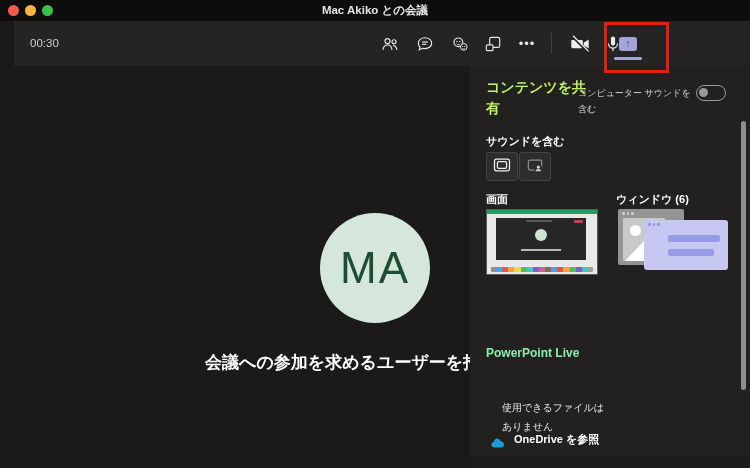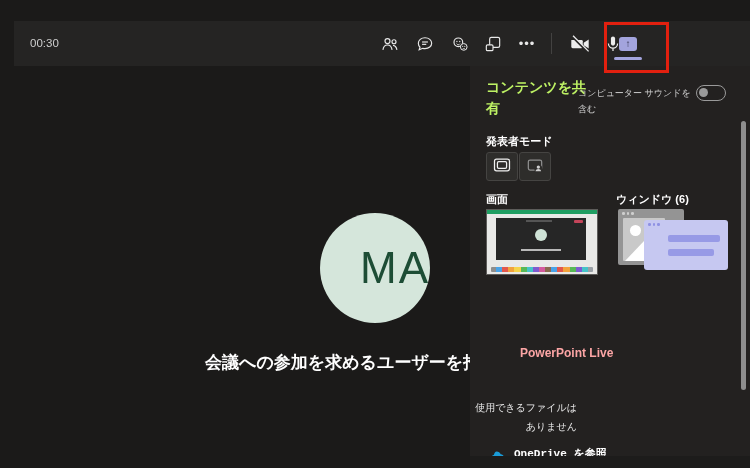--- a/index.html
+++ b/index.html
@@ -68,34 +68,40 @@
        border-right:19px solid transparent;border-bottom:20px solid #ffffff;}
   .w-front{position:absolute;left:28px;top:11px;width:84px;height:50px;background:#c6c8f1;border-radius:3px;}
   .w-front .w-dots i{background:#8f92e3;}
   .w-block{position:absolute;left:24px;height:7px;background:#979ae6;border-radius:2px;}
   
   .wb-row{position:absolute;left:0;top:225px;width:280px;height:40px;cursor:pointer;}
   .wb-icon{position:absolute;left:16px;top:3px;width:31px;height:31px;background:#1a78d9;border-radius:2px;
        display:flex;align-items:center;justify-content:center;}
   .wb-title{position:absolute;left:58px;top:5px;color:#fff;font-size:12px;font-weight:bold;}
   .wb-sub{position:absolute;left:58px;top:22px;color:#ababab;font-size:9px;}
-  .ppt-title{position:absolute;left:16px;top:280px;color:#fca5a5;font-size:12px;font-weight:bold;margin-left:34px;}
+  .ppt-title{position:absolute;left:16px;top:280px;color:#86efac;font-size:12px;font-weight:bold;}
   .ppt-sub{position:absolute;left:16px;top:297px;width:256px;color:#ababab;font-size:9px;line-height:15px;}
-  .nofiles{position:absolute;left:1px;top:332px;width:106px;color:#e8e8e8;font-size:10px;line-height:19px;text-align:right;}
-  .onedrive{position:absolute;left:0;top:379px;width:280px;height:16px;cursor:pointer;font-family:Liberation Mono, monospace;}
+  .nofiles{position:absolute;left:32px;top:332px;width:106px;color:#e8e8e8;font-size:10px;line-height:19px;}
+  .onedrive{position:absolute;left:0;top:365px;width:280px;height:16px;cursor:pointer;}
   .od-icon{position:absolute;left:20px;top:3px;}
   .od-lbl{position:absolute;left:44px;top:1px;color:#fff;font-size:11px;font-weight:600;white-space:nowrap;}
   .bottom-cut{position:absolute;left:0;top:390px;width:280px;height:12px;background:#1d1c1b;}
   .scrollbar{position:absolute;left:271px;top:55px;width:5px;height:269px;border-radius:3px;background:#8e8e8e;cursor:pointer;}
 </style>
 </head>
 <body>
 
 <div class="app">
 
+  <div class="titlebar">
+    <span class="light red"></span>
+    <span class="light yellow"></span>
+    <span class="light green"></span>
+    <div class="title">Mac Akiko との会議</div>
+  </div>
 
   <div class="toolbar">
     <div class="timer">00:30</div>
 
     <div class="tbtn" style="left:364px">
       <span>
         <svg width="20" height="20" viewBox="0 0 24 24" fill="none" stroke="#e8e8e8" stroke-width="1.4">
           <circle cx="9" cy="8.5" r="3"></circle>
             <path d="M3.5 19c.6-3.8 2.8-5.8 5.5-5.8s4.9 2 5.5 5.8"></path>
           <circle cx="16.8" cy="9.3" r="2.4"></circle>
@@ -167,34 +173,34 @@
   </div>
 
   <div class="share-btn" style="background: rgb(163, 164, 221);">
     <span>↑</span>
   </div>
   <div class="share-underline" style="background: rgb(163, 164, 221);"></div>
   <div class="annotation" style="border-color: rgb(226, 32, 15);"></div>
 
 
   <div class="stage">
-    <div class="avatar" id="avatar" style="background: rgb(213, 230, 219); color: rgb(29, 77, 53); justify-content: flex-end;">
+    <div class="avatar" id="avatar" style="background: rgb(213, 230, 219); color: rgb(29, 77, 53);">
       <span>MA</span>
     </div>
     <div class="status">会議への参加を求めるユーザーを招</div>
   </div>
 
   <div class="panel">
     <div class="p-title">コンテンツを共有</div>
     <div class="sound-lbl">コンピューター サウンドを含む</div>
     <div class="toggle">
       <span class="knob"></span>
     </div>
 
-    <div class="sec-lbl" style="left:16px;top:68px">発表者モード</div>
+    <div class="sec-lbl" style="left:16px;top:68px">サウンドを含む</div>
 
     <div class="mode-btn" style="left:16px">
       <span>
         <svg width="20" height="20" viewBox="0 0 24 24" fill="none" stroke="#f0f0f0" stroke-width="1.5">
           <rect x="3" y="5" width="18" height="14" rx="2.5"></rect>
             <rect x="6.5" y="8" width="11" height="8" rx="1.5"></rect>
         </svg>
       </span>
     </div>
     <div class="mode-btn" style="left:49px">

